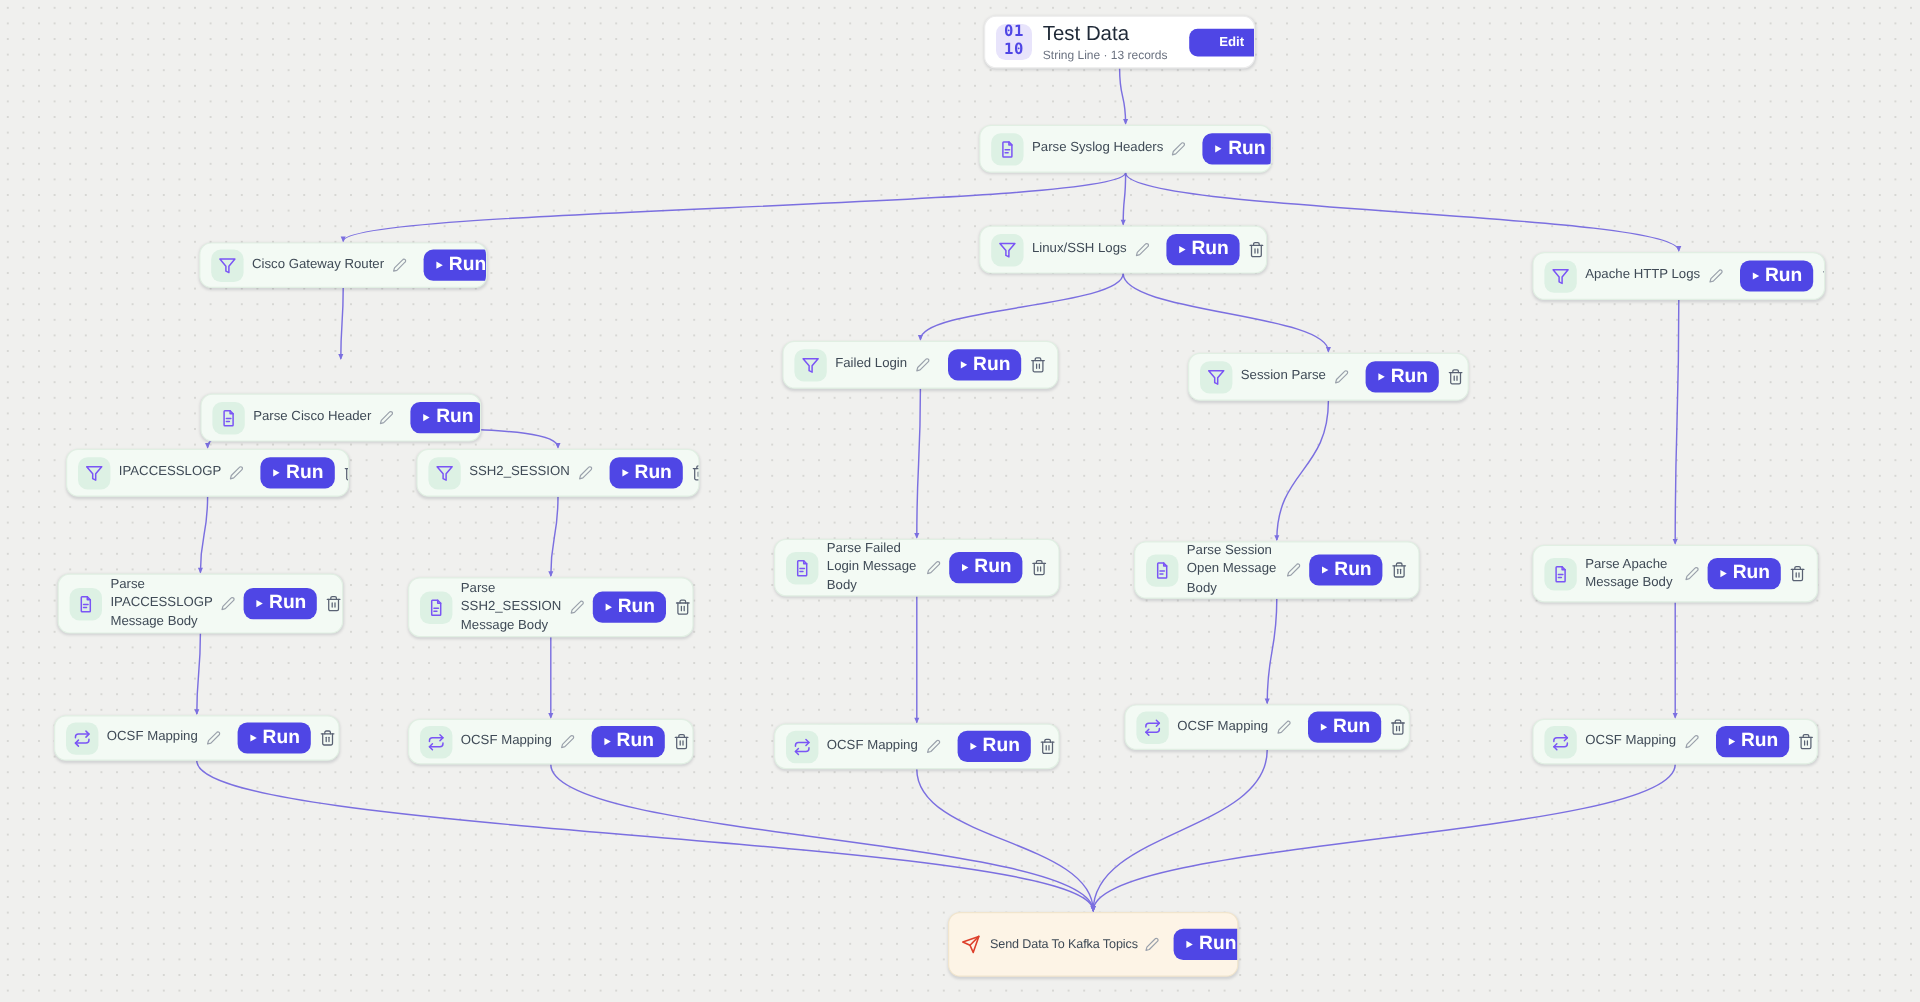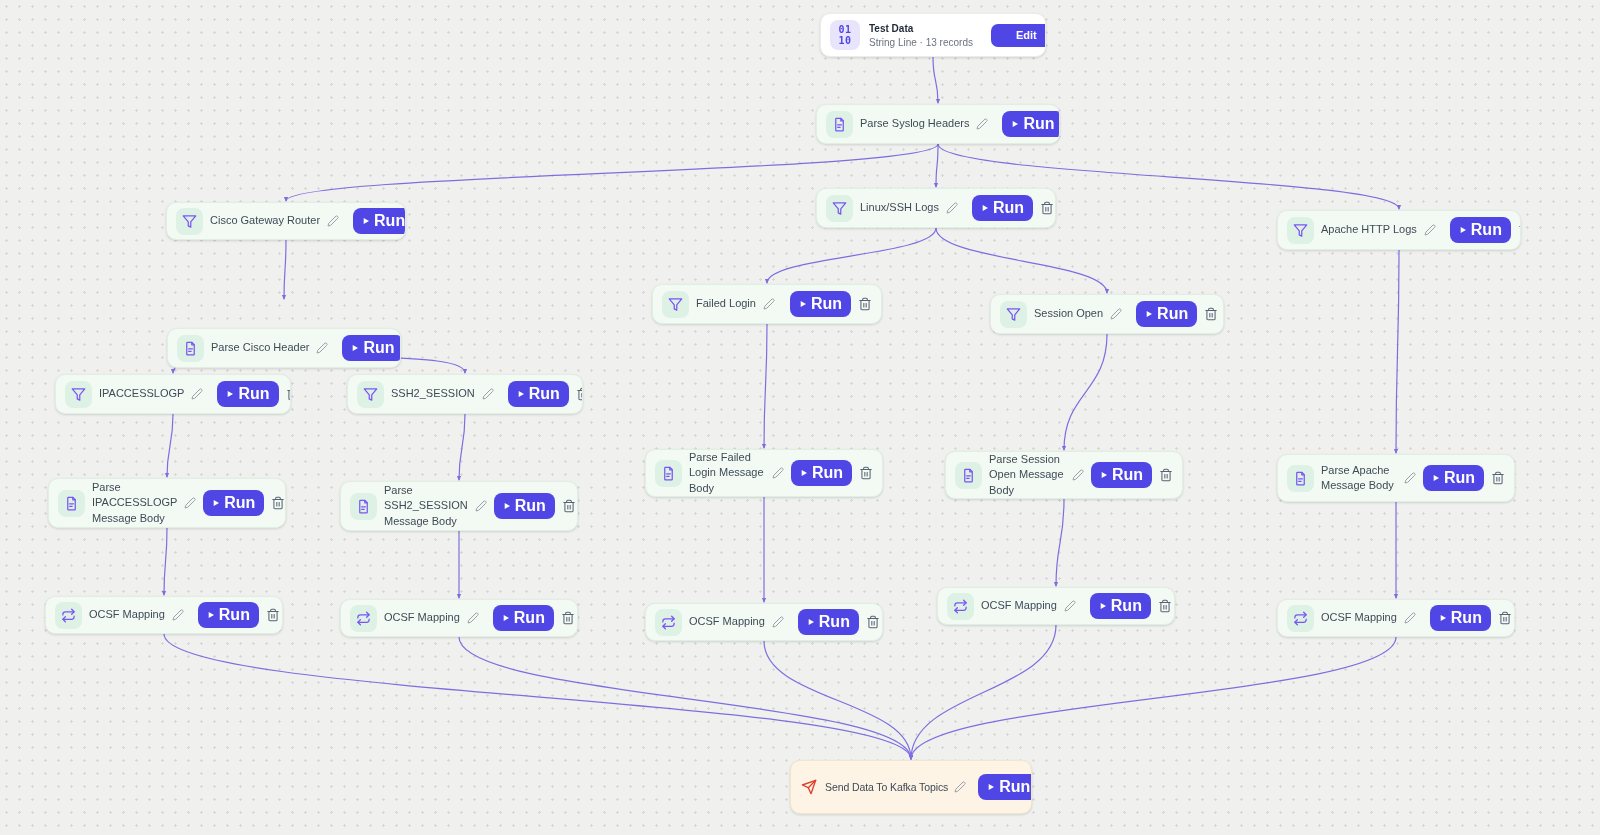--- a/index.html
+++ b/index.html
@@ -24,25 +24,25 @@
     border-radius:10px;cursor:grab;overflow:hidden;
     box-shadow:0 1px 2px rgba(16,24,40,.05),0 1px 3px rgba(16,24,40,.09);
   }
   .node.step{background:var(--step-bg);border:1px solid var(--step-border)}
   .node.source{background:var(--source-bg);border:1px solid var(--source-border);gap:9px}
   .node.sink{background:var(--sink-bg);border:1px solid var(--sink-border);gap:6px;padding:0 8px}
   .chip{width:27px;height:27px;border-radius:8px;display:flex;align-items:center;justify-content:center;flex:0 0 auto}
   .chip.step{background:var(--chip-green)}
   .chip.source{background:var(--chip-purple);width:30px;height:30px}
   .chip.sink{background:transparent;width:20px}
-  .binary{font-family:"DejaVu Sans Mono",monospace;font-size:10px;font-weight:bold;line-height:1.15;letter-spacing:.5px;text-align:right}
+  .binary{font-family:"DejaVu Sans Mono",monospace;font-size:13px;font-weight:bold;line-height:1.15;letter-spacing:.5px;text-align:right}
   .label{font-size:11px;color:var(--text);white-space:nowrap;line-height:1.4}
   .label.grow{flex:1 1 auto;white-space:normal;max-width:108px}
   .node.sink .label{font-size:10.5px;letter-spacing:-.1px}
-  .title{font-size:10px;color:#1f2937;font-weight:bold;white-space:nowrap}
+  .title{font-size:17px;color:#1f2937;font-weight:normal;white-space:nowrap}
   .subtitle{font-size:10px;color:var(--subtext);margin-top:3px;white-space:nowrap}
   .spacer{flex:1 1 auto}
   .pencil{display:flex;align-items:center;flex:0 0 auto;cursor:pointer}
   .btn{
     display:inline-flex;align-items:center;gap:4px;background:var(--accent);color:#fff;
     font-family:"Liberation Sans",sans-serif;font-size:16px;font-weight:bold;
     padding:5px 9px;border:none;border-radius:8px;cursor:pointer;flex:0 0 auto;line-height:1;
   }
   .btn.edit{padding:6px 25px;border-radius:7px;font-size:11px}
   .trash{display:flex;align-items:center;flex:0 0 auto;cursor:pointer}
@@ -268,21 +268,21 @@
             <path d="M14 11v6"></path>
           </svg>
         </span>
       </div>
       <div class="node step" style="left: 990px; top: 294px; width: 234px; height: 40px;">
         <div class="chip step">
           <svg width="15" height="15" viewBox="0 0 24 24" fill="none" stroke="#7a55f5" stroke-width="2" stroke-linejoin="round" stroke-linecap="round">
             <polygon points="22 3 2 3 10 12.5 10 19 14 21 14 12.5 22 3"></polygon>
           </svg>
         </div>
-        <div class="label">Session Open</div>
+        <div class="label">Session Parse</div>
              <span class="pencil">
           <svg width="12" height="12" viewBox="0 0 24 24" fill="none" stroke="#9aa1ab" stroke-width="2" stroke-linecap="round" stroke-linejoin="round">
             <path d="M17 3a2.85 2.85 0 1 1 4 4L7.5 20.5 2 22l1.5-5.5L17 3z"></path>
           </svg>
         </span>
         <div class="spacer"></div>
         <button class="btn">
           <svg width="8" height="8" viewBox="0 0 24 24" fill="#ffffff">
             <path d="M5 3l16 9-16 9z"></path>
           </svg>

